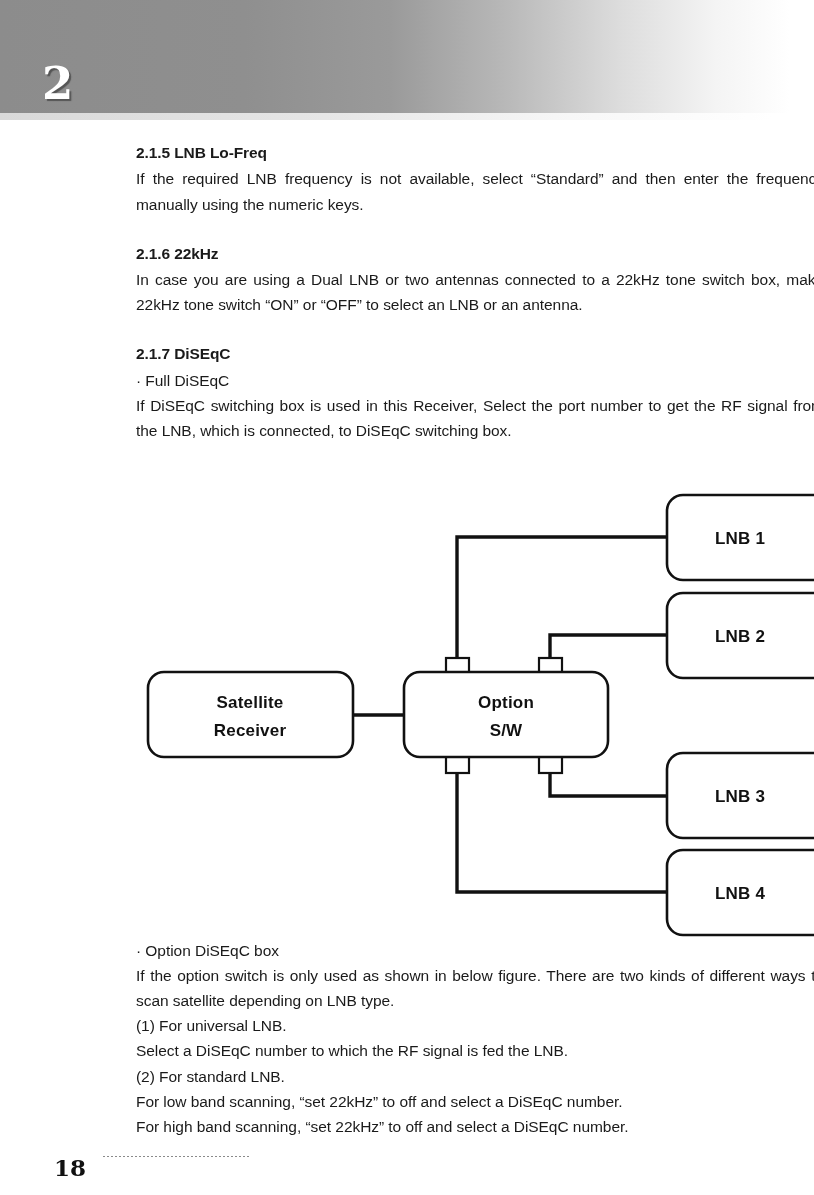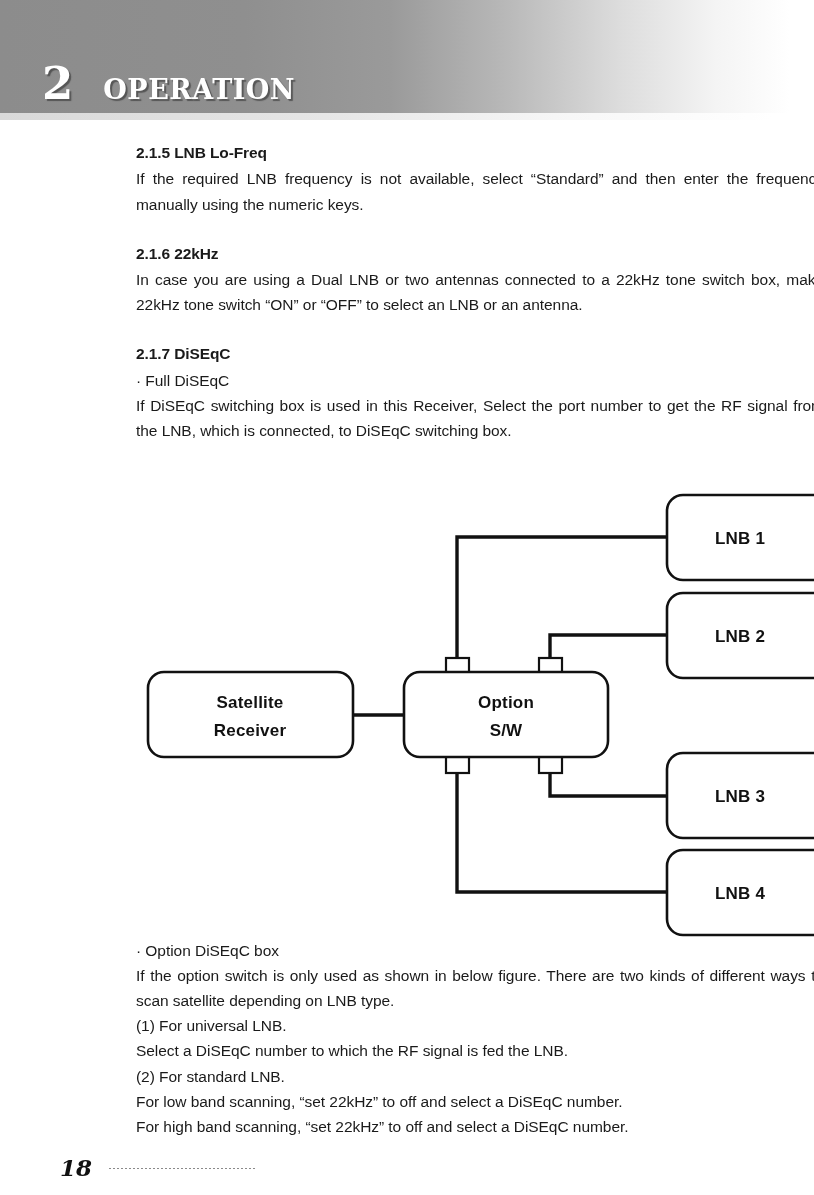--- a/index.html
+++ b/index.html
@@ -131,25 +131,23 @@
     font-size: 17px;
     font-weight: bold;
     fill: #111111;
     text-anchor: middle;
     letter-spacing: 0.2px;
   }
 
   
   #page-footer {
     position: absolute;
-    left: 60px;
+    left: 54px;
     bottom: 14px;
     display: flex;
-    align-items: center;
-    font-style: italic;
   }
   #page-number {
     font-family: "DejaVu Serif", "Liberation Serif", serif;
     font-weight: bold;
     font-size: 23px;
     color: #111111;
   }
   #footer-dotline {
     margin-left: 16px;
     width: 148px;
@@ -159,21 +157,20 @@
     background-repeat: repeat-x;
     background-position: 0 1px;
   }
 </style>
 </head>
 <body>
 
 <div id="chapter-banner">
   <div class="banner-inner">
     <span id="chapter-number">2</span>
-    <span id="chapter-title">OPERATION</span>
   </div>
 </div>
 
 <div id="content">
 
   <h2 class="sec-head">2.1.5 LNB Lo-Freq</h2>
   <p class="para">If the required LNB frequency is not available, select “Standard” and then enter the frequency manually using the numeric keys.</p>
 
   <div class="gap-lg"></div>
 

